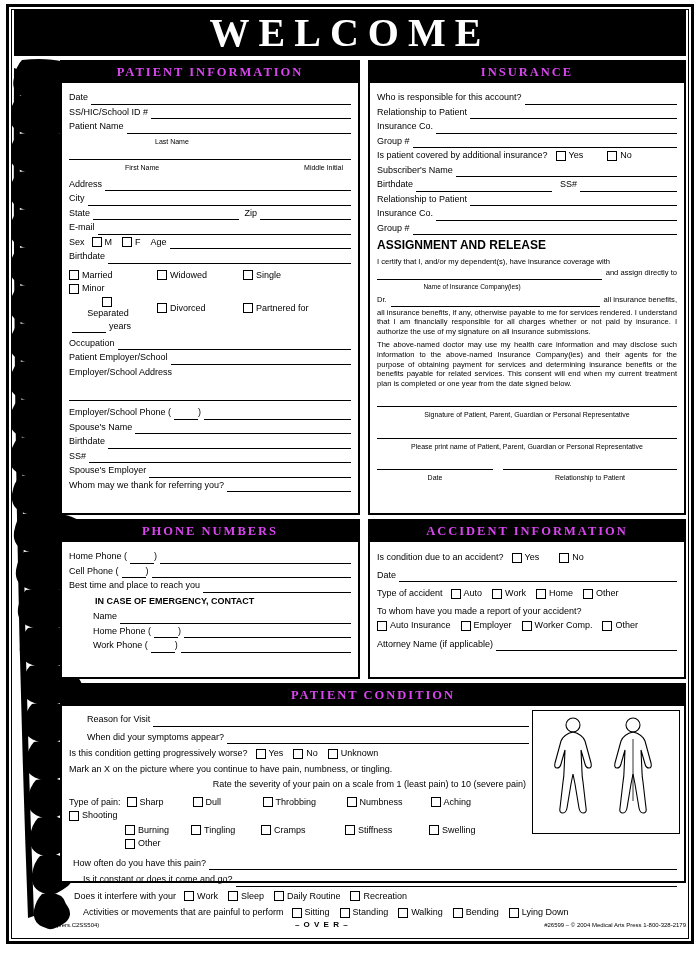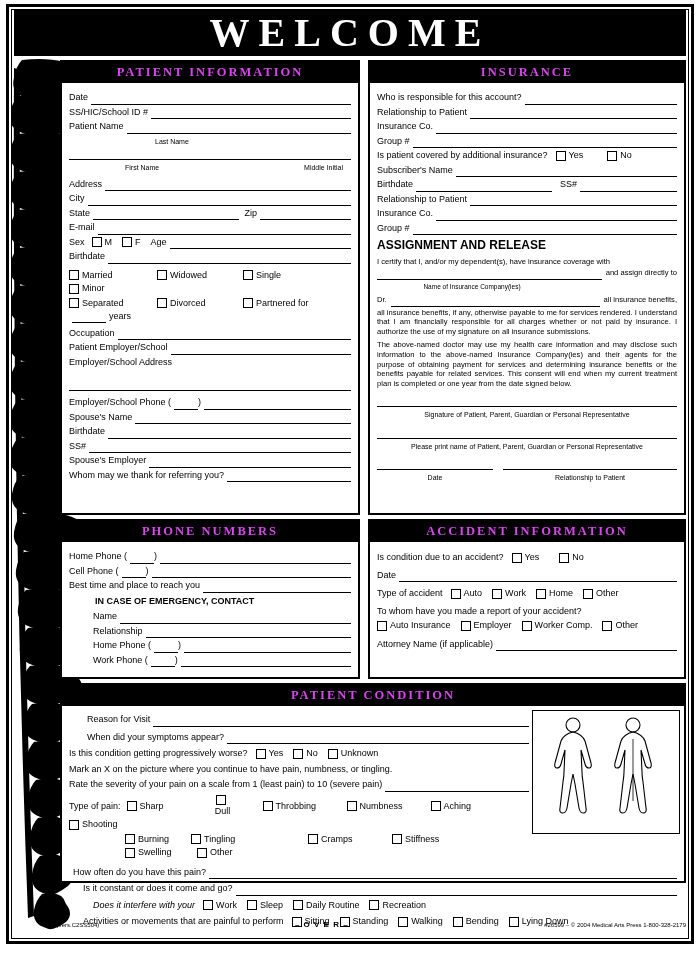--- a/index.html
+++ b/index.html
@@ -161,21 +161,21 @@
         <span class="opt" style="width:62px;">
           <span class="cb"></span>
           <span>Single</span>
         </span>
         <span class="opt">
           <span class="cb"></span>
           <span>Minor</span>
         </span>
       </div>
       <div class="optwrap">
-        <span class="opt" style="width:78px;">
+        <span class="opt" style="width:78px;flex-direction:column;">
           <span class="cb"></span>
           <span>Separated</span>
         </span>
         <span class="opt" style="width:76px;">
           <span class="cb"></span>
           <span>Divorced</span>
         </span>
         <span class="opt">
           <span class="cb"></span>
           <span>Partnered for</span>
@@ -243,24 +243,20 @@
         <span class="lbl">)</span>
         <span class="ln"></span>
       </div>
       <div class="row">
         <span class="lbl">Best time and place to reach you</span>
         <span class="ln"></span>
       </div>
       <div class="bold" style="margin:2px 0 2px 26px;font-size:9px;">IN CASE OF EMERGENCY, CONTACT</div>
       <div class="row">
         <span class="lbl" style="margin-left:24px;">Name</span>
-        <span class="ln"></span>
-      </div>
-      <div class="row">
-        <span class="lbl" style="margin-left:24px;">Relationship</span>
         <span class="ln"></span>
       </div>
       <div class="row">
         <span class="lbl" style="margin-left:24px;">Home Phone (</span>
         <span class="ln" style="flex:0 0 24px;"></span>
         <span class="lbl">)</span>
         <span class="ln"></span>
       </div>
       <div class="row">
         <span class="lbl" style="margin-left:24px;">Work Phone (</span>
@@ -448,32 +444,32 @@
           <span class="opt">
             <span class="cb"></span>
             <span>No</span>
           </span>
           <span class="opt">
             <span class="cb"></span>
             <span>Unknown</span>
           </span>
         </div>
         <div style="margin-top:2px;">Mark an X on the picture where you continue to have pain, numbness, or tingling.</div>
-        <div class="row" style="margin-top:2px;">
+        <div class="row" style="margin-top:2px;flex-direction:column;">
           <span class="lbl">Rate the severity of your pain on a scale from 1 (least pain) to 10 (severe pain)</span>
           <span class="ln"></span>
         </div>
 
         <div class="optwrap" style="margin-top:3px;">
           <span style="margin-right:6px;">Type of pain:</span>
           <span class="opt" style="width:56px;">
             <span class="cb"></span>
             <span>Sharp</span>
           </span>
-          <span class="opt" style="width:60px;flex-direction:column;">
+          <span class="opt" style="width:60px;">
             <span class="cb"></span>
             <span>Dull</span>
           </span>
           <span class="opt" style="width:74px;">
             <span class="cb"></span>
             <span>Throbbing</span>
           </span>
           <span class="opt" style="width:74px;">
             <span class="cb"></span>
             <span>Numbness</span>
@@ -489,21 +485,21 @@
         </div>
         <div class="optwrap" style="margin-left:56px;">
           <span class="opt" style="width:56px;">
             <span class="cb"></span>
             <span>Burning</span>
           </span>
           <span class="opt" style="width:60px;">
             <span class="cb"></span>
             <span>Tingling</span>
           </span>
-          <span class="opt" style="width:74px;margin-left:47px;">
+          <span class="opt" style="width:74px;">
             <span class="cb"></span>
             <span>Cramps</span>
           </span>
           <span class="opt" style="width:74px;">
             <span class="cb"></span>
             <span>Stiffness</span>
           </span>
           <span class="opt" style="width:62px;">
             <span class="cb"></span>
             <span>Swelling</span>
@@ -517,21 +513,21 @@
 
       <div class="row" style="margin-top:6px;">
         <span class="lbl" style="margin-left:4px;">How often do you have this pain?</span>
         <span class="ln"></span>
       </div>
       <div class="row" style="margin-top:3px;">
         <span class="lbl" style="margin-left:14px;">Is it constant or does it come and go?</span>
         <span class="ln"></span>
       </div>
       <div class="optwrap" style="margin-top:3px;">
-        <span style="margin-left:24px;margin-right:8px;font-style:italic;">Does it interfere with your</span>
+        <span style="margin-left:5px;margin-right:8px;">Does it interfere with your</span>
         <span class="opt">
           <span class="cb"></span>
           <span>Work</span>
         </span>
         <span class="opt">
           <span class="cb"></span>
           <span>Sleep</span>
         </span>
         <span class="opt">
           <span class="cb"></span>

